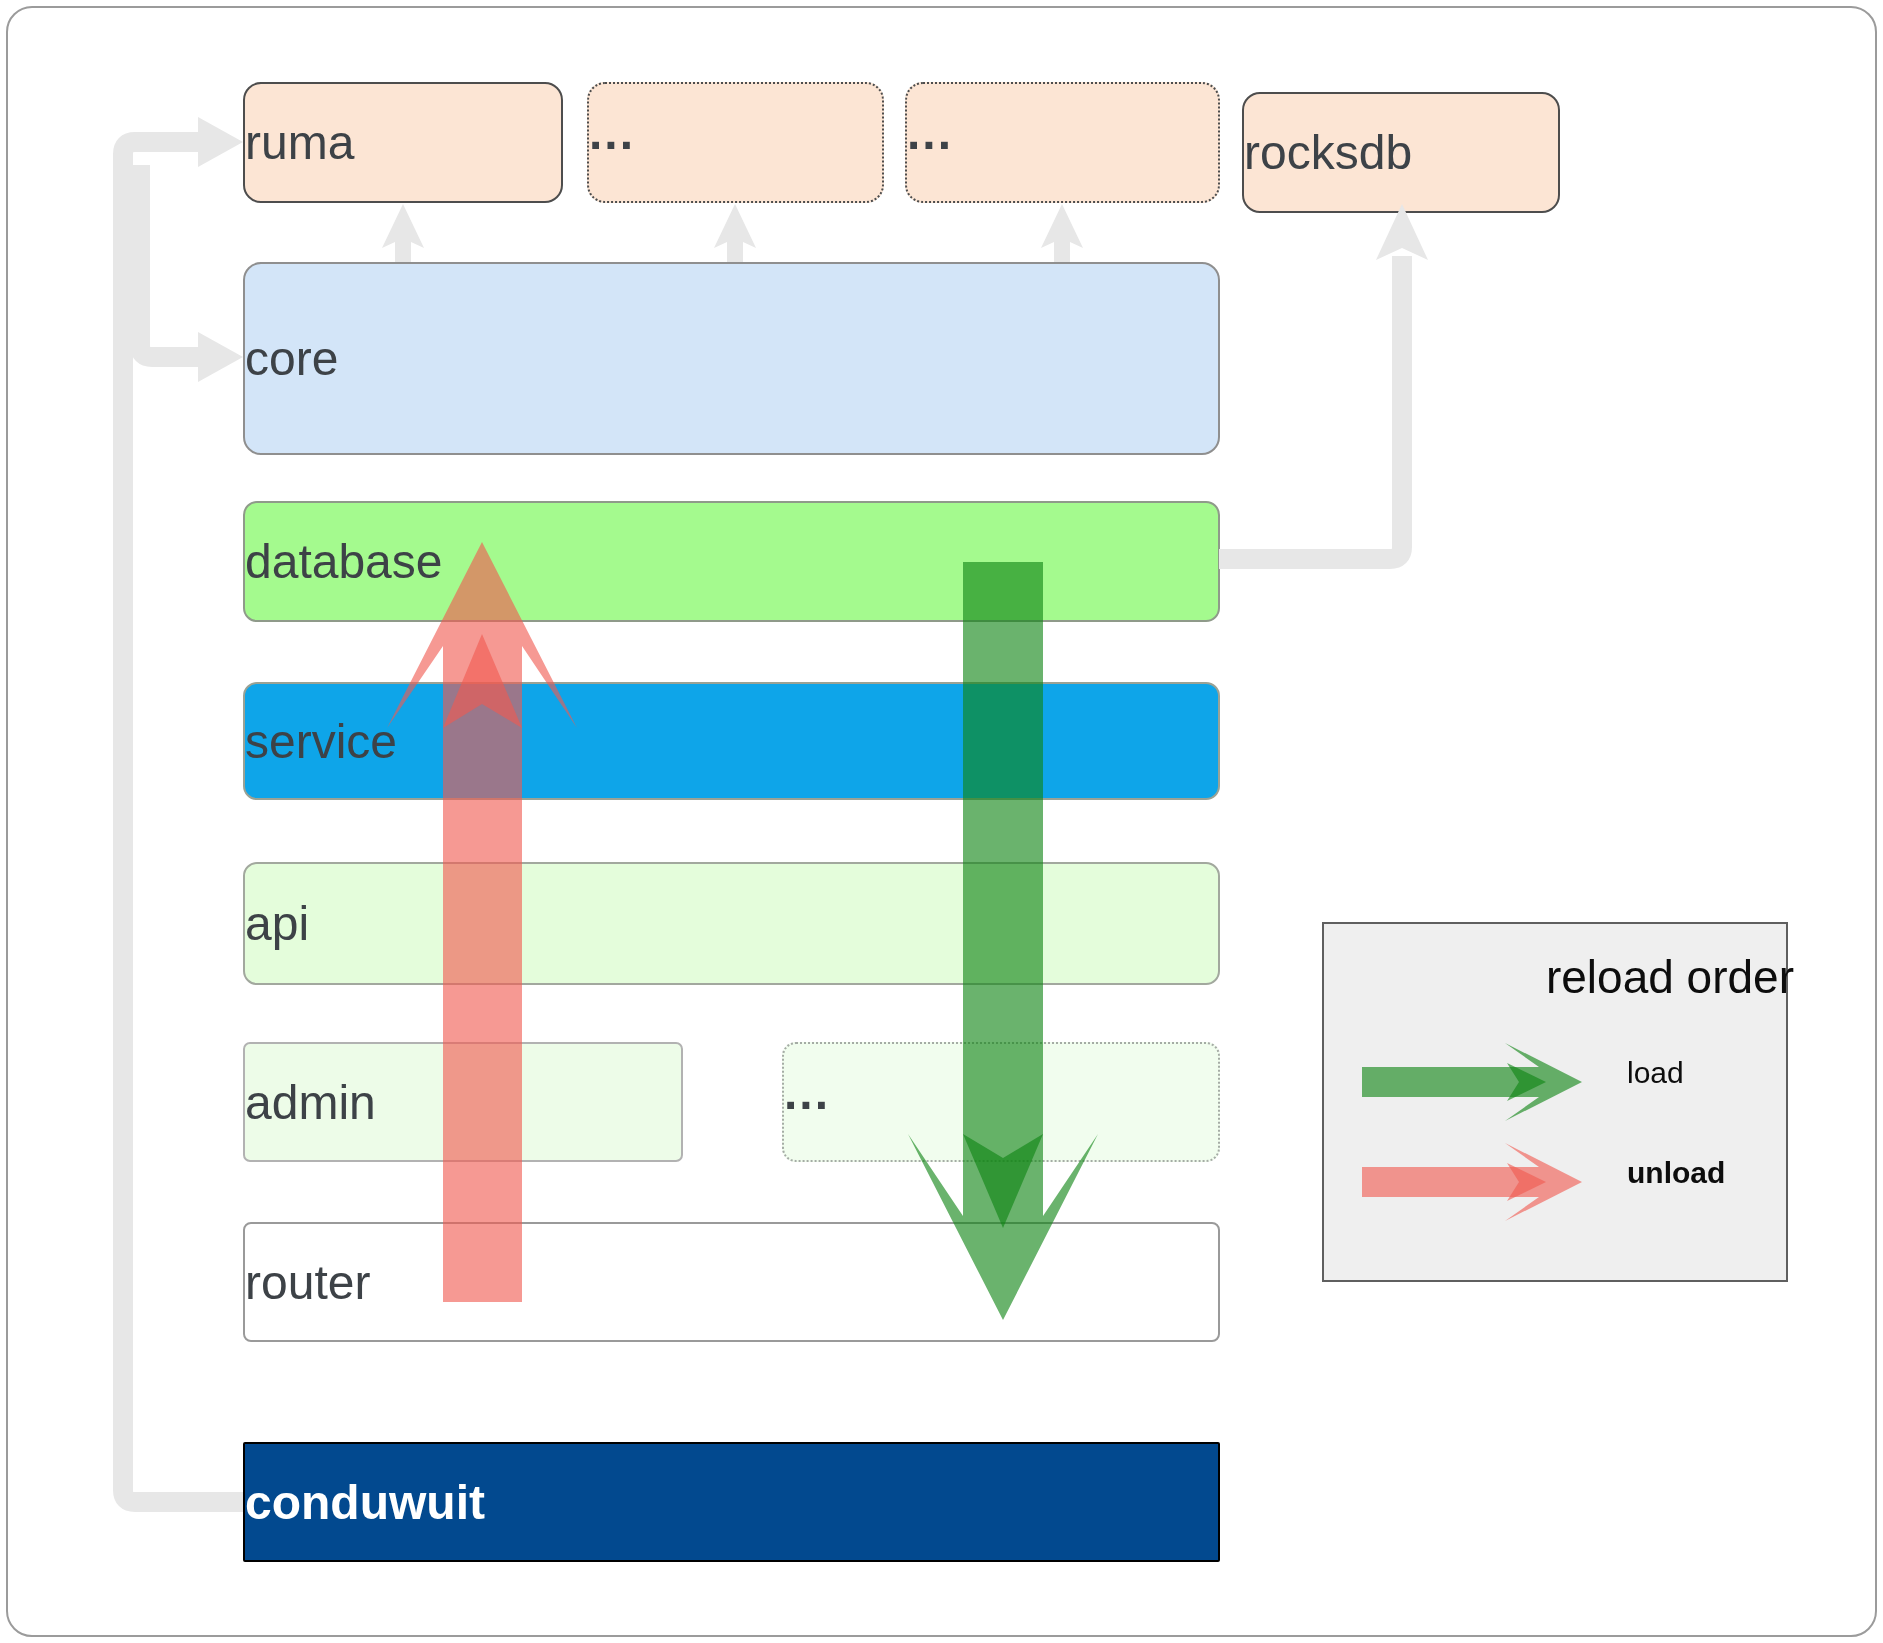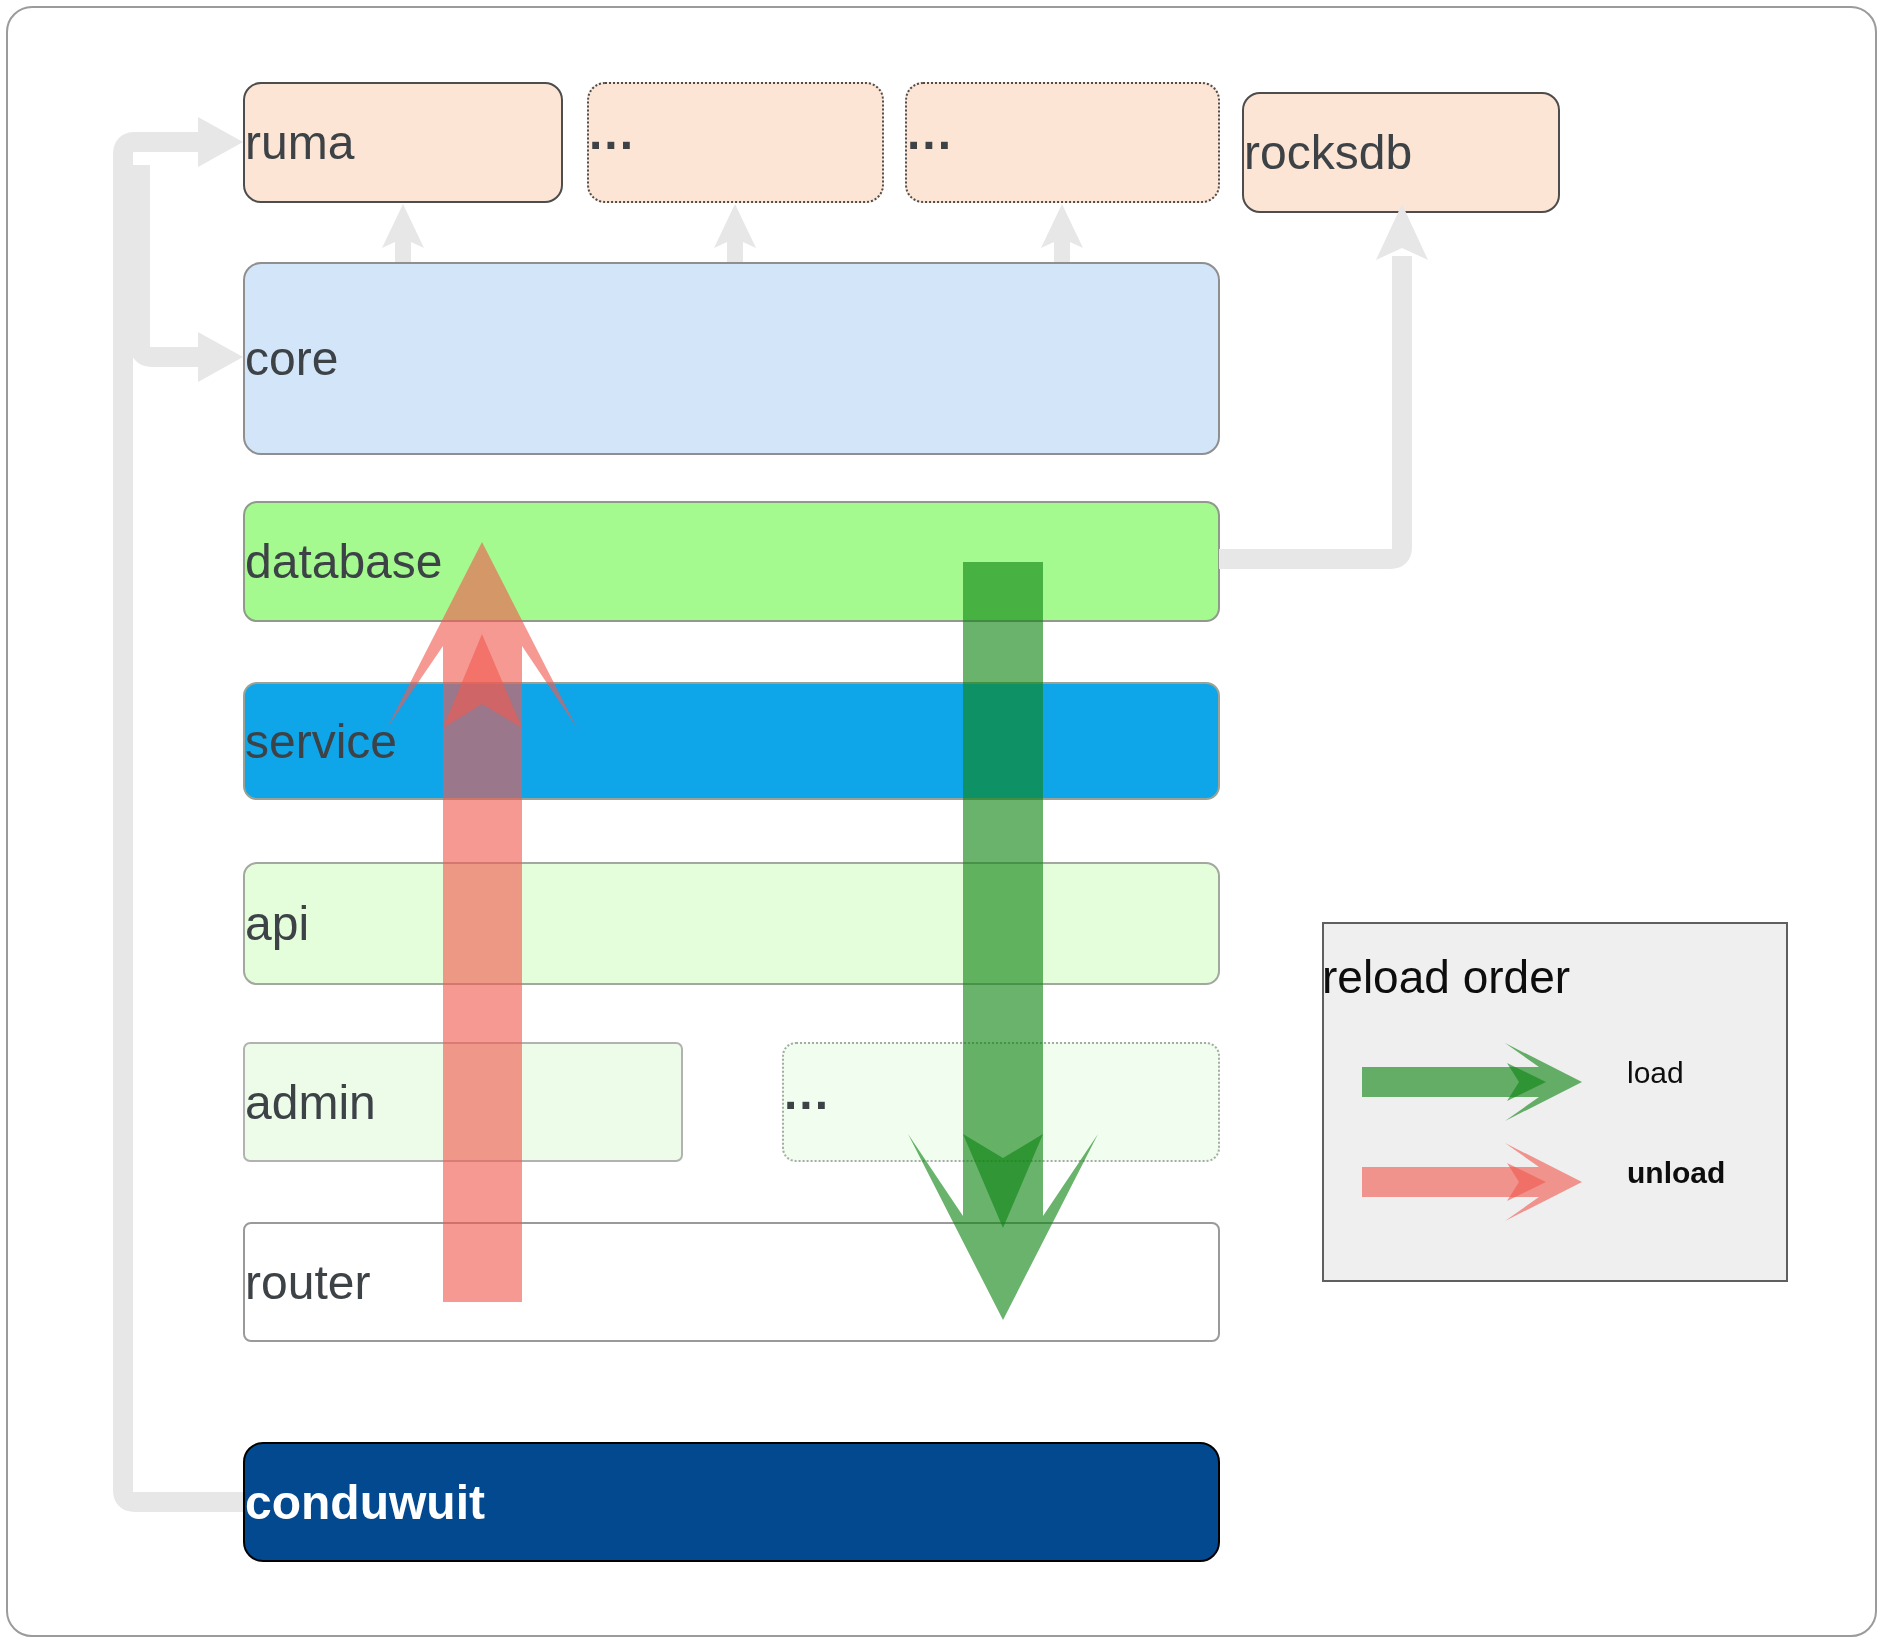--- a/index.html
+++ b/index.html
@@ -29,25 +29,25 @@
             border:2px solid #9aa295;border-radius:14px;}
   .api     {left:243px;top:862px;width:977px;height:123px;background:#e4fddb;
             border:2px solid #a2a89e;border-radius:14px;}
   .admin   {left:243px;top:1042px;width:440px;height:120px;background:#edfce8;
             border:2px solid #b2b2b2;border-radius:7px;}
   .dots3   {left:782px;top:1042px;width:438px;height:120px;background:#f1fdee;
             border:2px dotted #a5aca5;border-radius:14px;}
   .router  {left:243px;top:1222px;width:977px;height:120px;background:#ffffff;
             border:2px solid #9a9a9a;border-radius:8px;}
   .conduwuit{left:243px;top:1442px;width:977px;height:120px;background:#02498f;
-            border:2px solid #000;border-radius:20px;color:#fff;font-weight:700;}
+            border:2px solid #000;border-radius:2px;color:#fff;font-weight:700;}
   
   .legend{position:absolute;left:1322px;top:922px;width:466px;height:360px;
           background:#efefef;border:2px solid #5f5f5f;box-sizing:border-box;}
-  .legend-title{position:absolute;left:1322px;top:950px;width:472px;text-align:left;
+  .legend-title{position:absolute;left:1322px;top:950px;width:472px;text-align:right;
           font-size:46px;color:#0d0d0d;}
   .legend-item{position:absolute;left:1627px;font-size:30px;color:#0d0d0d;}
   .legend-load{top:1056px;}
   .legend-unload{top:1156px;font-weight:bold;}
   svg.overlay{position:absolute;left:0;top:0;pointer-events:none;}
 </style>
 </head>
 <body>
 
 <div class="frame"></div>

